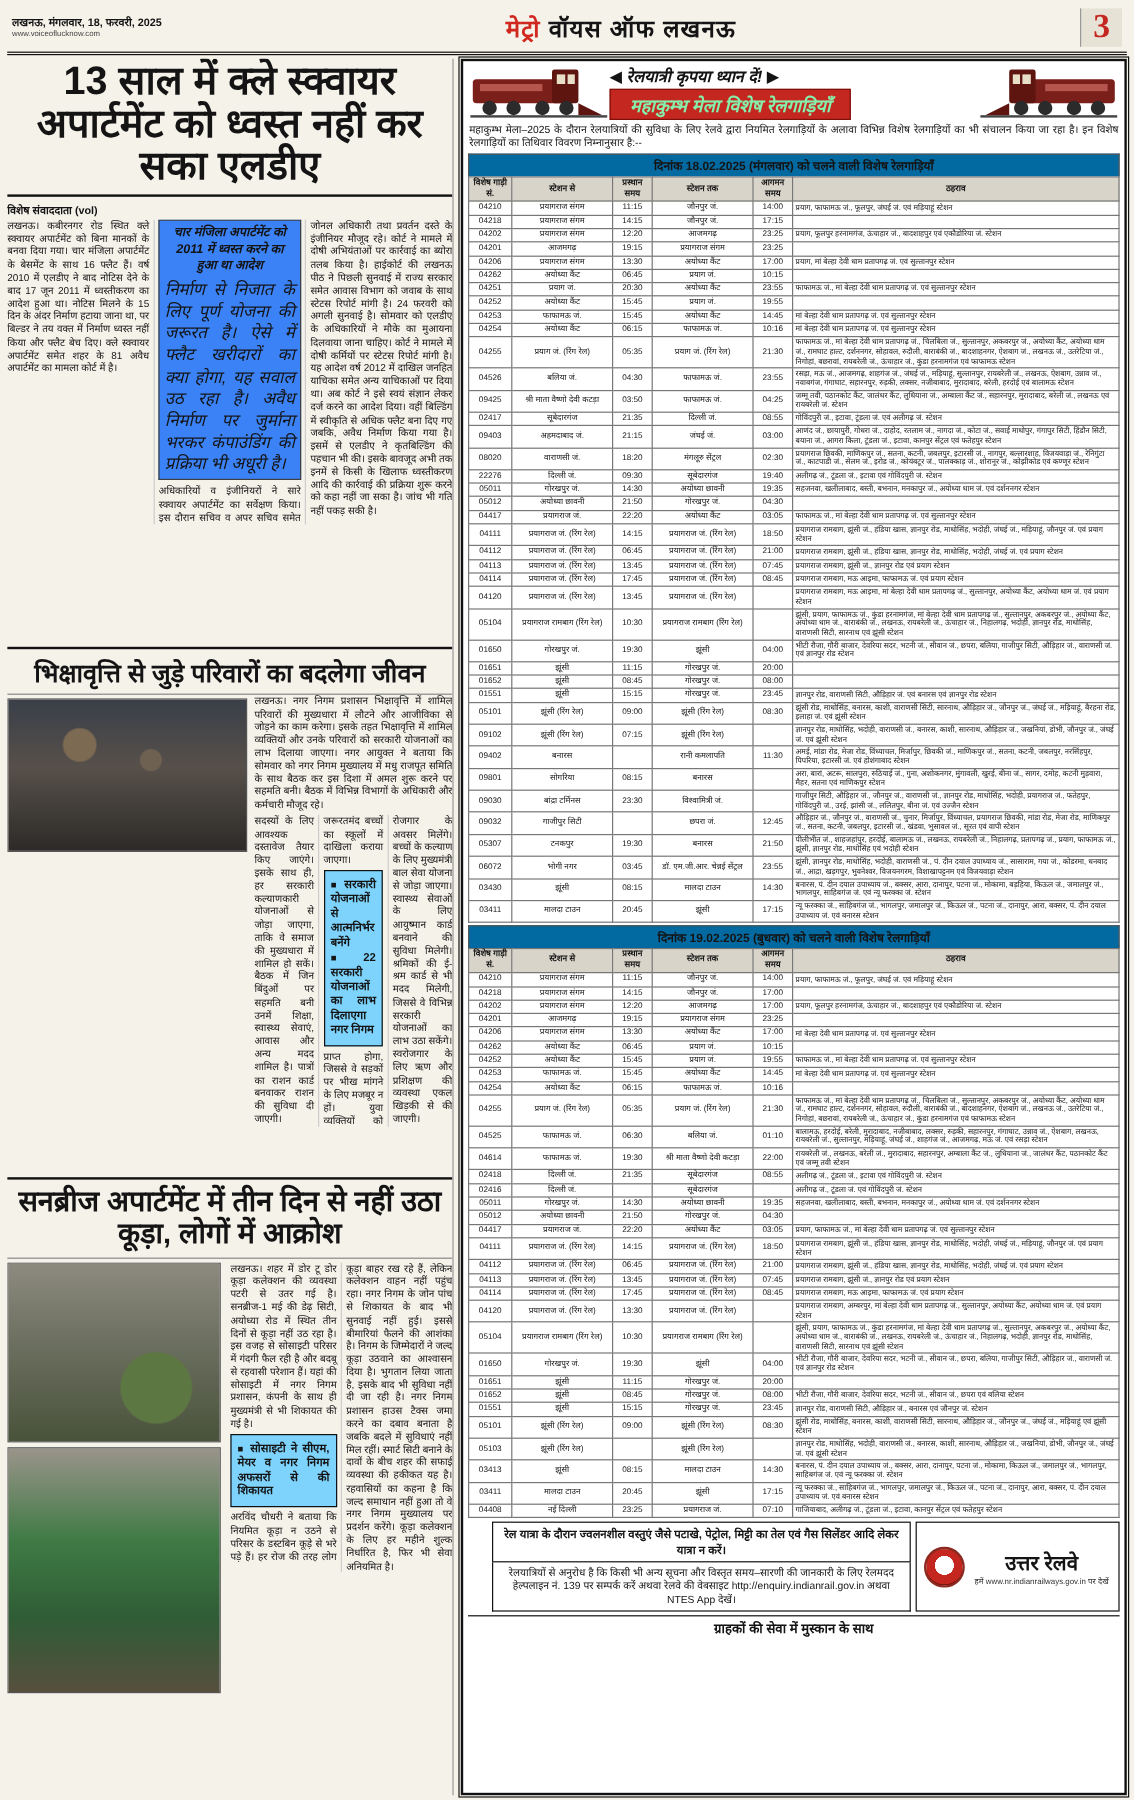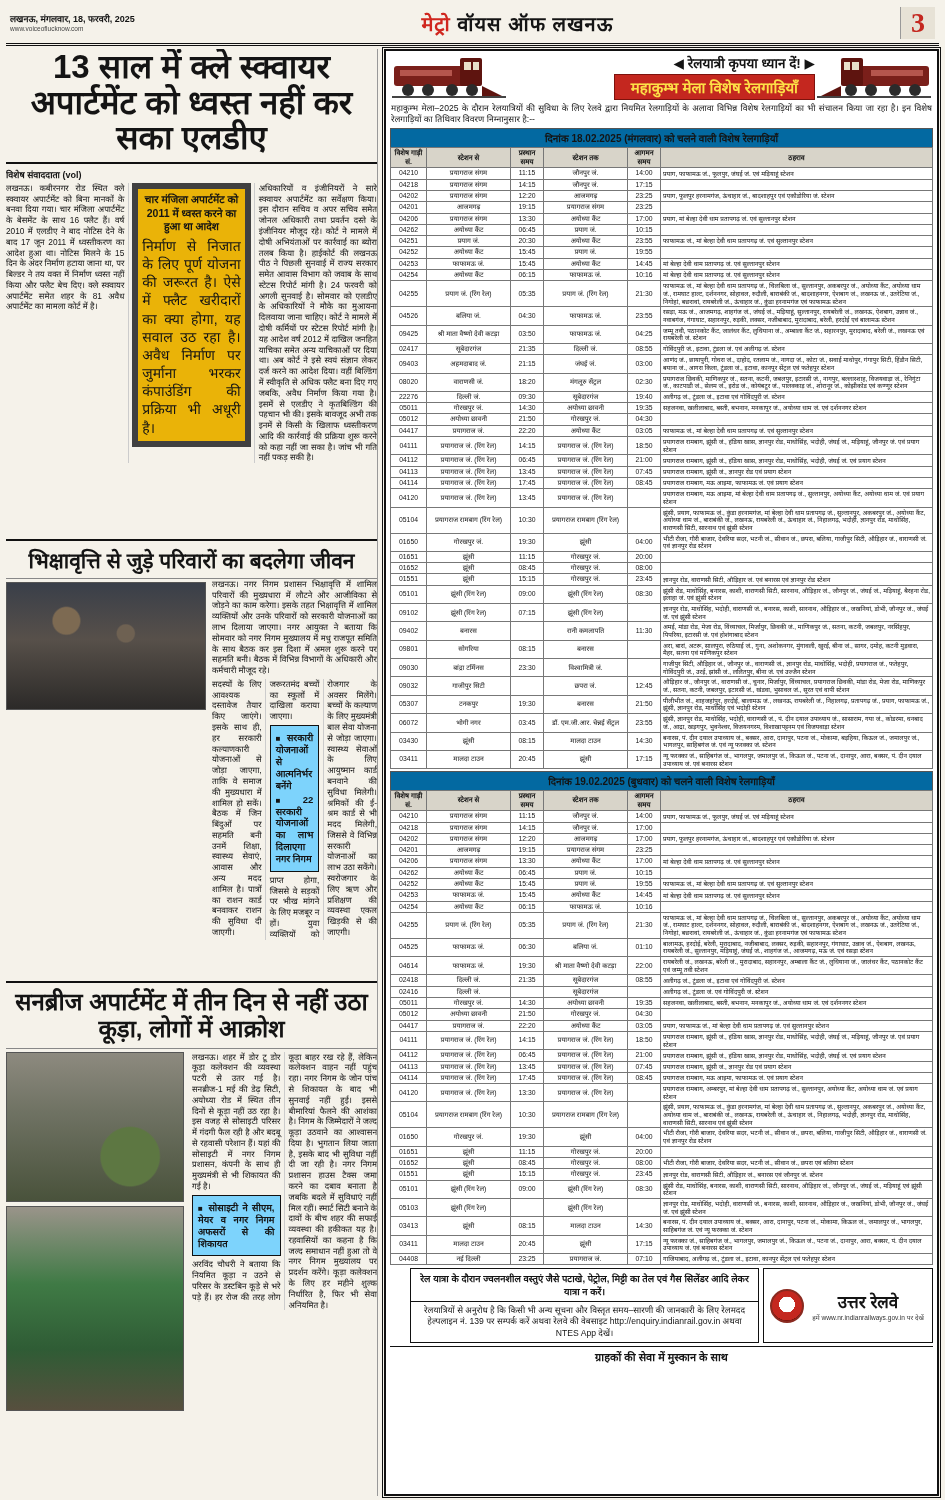--- a/index.html
+++ b/index.html
@@ -21,22 +21,22 @@
   .cols{flex:1;display:grid;grid-template-columns:372px 1fr;gap:6px;margin-top:3px;min-height:0;}
   .leftcol{border-right:1px solid #999;padding-right:0;overflow:hidden;}
   
   .a1-head{font-size:33px;font-weight:800;text-align:center;line-height:1.08;
     border-bottom:2px solid #111;padding-bottom:6px;}
   .byline{font-size:9px;font-weight:bold;margin:4px 0 2px;}
   .body3{font-size:8.3px;line-height:1.3;text-align:justify;
     column-count:3;column-gap:8px;column-rule:1px solid #ccc;}
   .body2{font-size:8.3px;line-height:1.3;text-align:justify;
     column-count:2;column-gap:8px;column-rule:1px solid #ccc;}
-  .subbox{border:6px solid #404040;padding:4px;margin:4px 0;font-weight:bold;
-    font-size:10.5px;text-align:center;break-inside:avoid;background:#eab308;}
+  .subbox{border:1px solid #404040;padding:4px;margin:4px 0;font-weight:bold;
+    font-size:10.5px;text-align:center;break-inside:avoid;background:#3b82f6;font-style:italic;}
   .subbox .sb-body{font-weight:normal;font-size:14px;text-align:justify;margin-top:3px;}
   .a1-wrap{height:352px;overflow:hidden;}
   
   .a2-head{font-size:21px;font-weight:800;text-align:center;
     border-top:2px solid #111;margin-top:4px;padding:5px 0 4px;border-bottom:1px solid #888;}
   .photo{border:1px solid #555;}
   .photo-meeting{width:200px;height:128px;float:left;margin:3px 6px 2px 0;
     background:
       radial-gradient(circle at 30% 30%,#7d6a52 0 8%,transparent 9%),
       radial-gradient(circle at 60% 40%,#6e6152 0 6%,transparent 7%),
@@ -56,23 +56,23 @@
     background:
       linear-gradient(180deg,#9a948a 0%,#3f7a45 38%,#2f5c35 70%,#574f3e 100%);}
   .a3-flex{display:flex;gap:6px;margin-top:3px;height:560px;overflow:hidden;}
   .a3-photos{flex:0 0 180px;}
   .a3-text{flex:1;min-width:0;}
   
   .rail{border:2px solid #111;outline:1px solid #111;outline-offset:1.5px;
     background:#fff;padding:3px 4px;display:flex;flex-direction:column;overflow:hidden;}
   .rail-top{display:flex;align-items:center;justify-content:space-between;}
   .train-svg{width:118px;height:46px;flex:0 0 auto;}
-  .rail-top-center{flex:1;text-align:right;}
+  .rail-top-center{flex:1;text-align:left;font-style:italic;}
   .rail-notice{font-size:13.5px;font-weight:800;}
-  .rail-banner{display:inline-block;background:#c4271f;color:#fde047;font-weight:800;
+  .rail-banner{display:inline-block;background:#c4271f;color:#86efac;font-weight:800;
     font-size:15px;padding:2px 16px;margin-top:2px;border:1px solid #7d120d;}
   .rail-intro{font-size:8.6px;line-height:1.3;text-align:justify;margin:3px 1px;}
   .tbl-title{border:1px solid #555;border-bottom:none;background:#0369a1;text-align:center;
     font-weight:800;font-size:10px;padding:2px;}
   table.tt{width:100%;border-collapse:collapse;table-layout:fixed;}
   .tt th,.tt td{border:1px solid #777;font-size:6.8px;line-height:1.22;
     padding:1px 2px;text-align:center;vertical-align:middle;word-wrap:break-word;}
   .tt th{background:#d8d4c9;font-weight:800;font-size:7px;}
   .tt td.c-h{text-align:left;font-size:6.3px;}
   .tt col.w-n{width:36px;} .tt col.w-f{width:84px;} .tt col.w-d{width:33px;}

